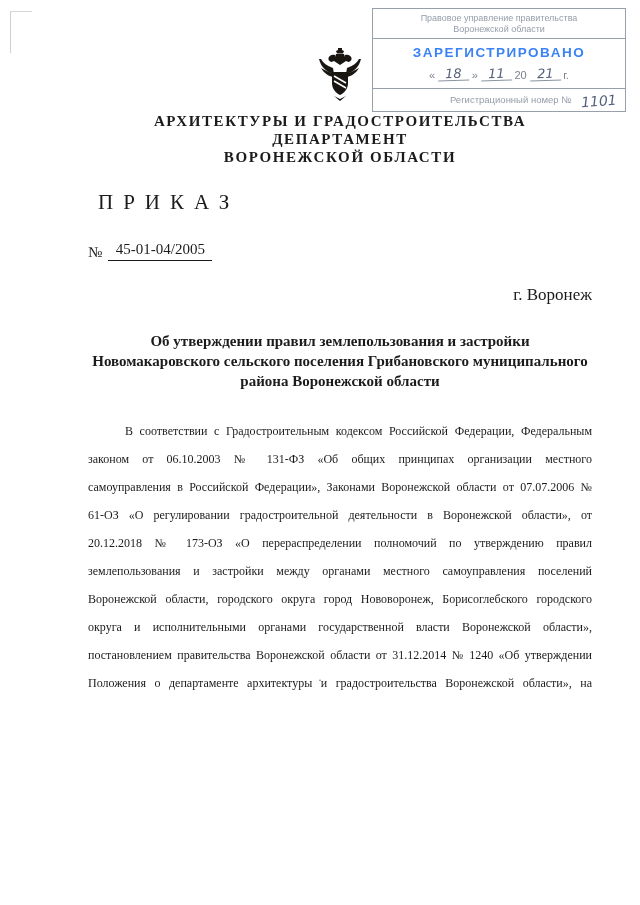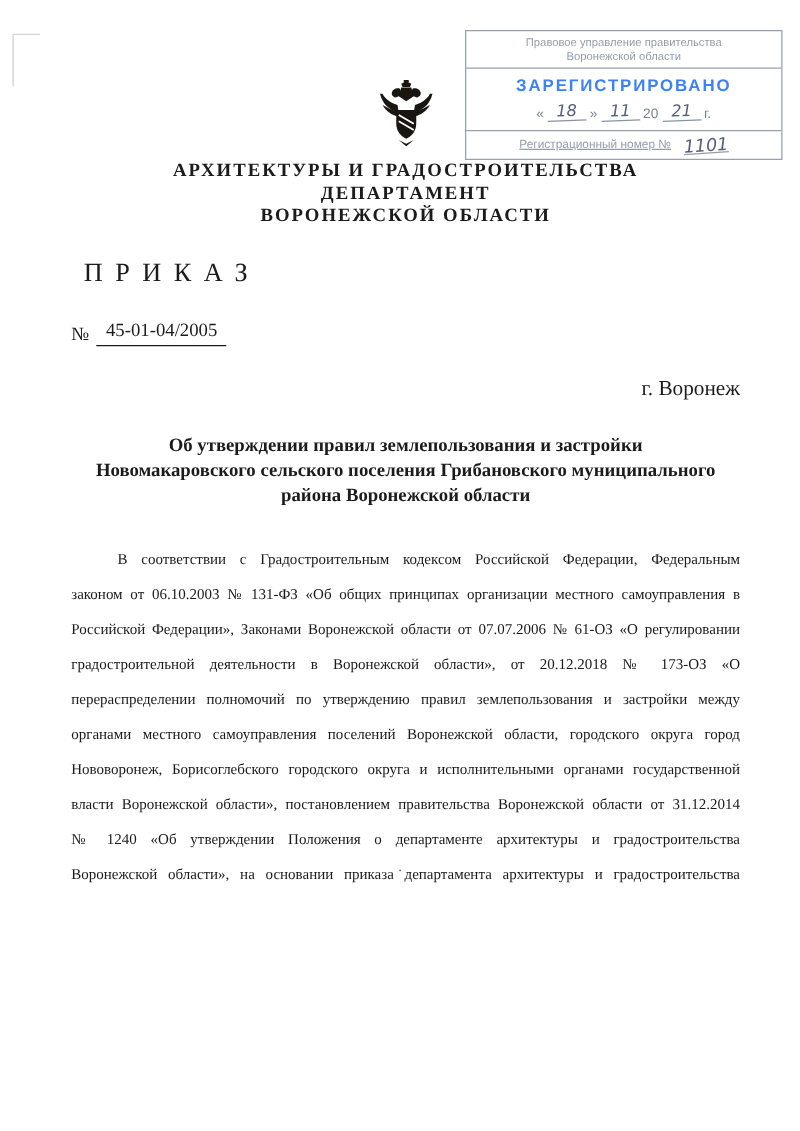--- a/index.html
+++ b/index.html
@@ -1,25 +1,25 @@
 <!DOCTYPE html>
 <html><head>
 <meta charset="utf-8">
 <style>
   * { box-sizing: border-box; }
   html, body { margin: 0; padding: 0; background: #ffffff; }
   .page {
     position: relative;
     width: 640px;
     height: 701px;
-    margin: 16px auto;
+    margin: 0 auto;
     background: #ffffff;
     font-family: "Liberation Serif", serif;
     color: #1b1b1b;
-    padding: 44px 48px 0 57px;
+    padding: 44px 48px 0 88px;
     overflow: hidden;
   }
   
   .page::before {
     content: "";
     position: absolute; left: 10px; top: 11px;
     width: 1px; height: 42px; background: #cfcfcf;
   }
   .page::after {
     content: "";
@@ -65,23 +65,22 @@
     padding: 0 7px;
     border-bottom: 1px solid #8a93a0;
     display: inline-block;
     transform: rotate(-2deg);
   }
   .stamp-reg {
     font-size: 9.5px;
     margin-top: 7px;
     padding: 5px 8px 0;
     border-top: 1px solid #98a0ac;
-    display: flex; align-items: flex-end; justify-content: center; gap: 10px;
+    display: flex; align-items: flex-end; justify-content: flex-end; gap: 10px;
     color: #959daa;
-    text-decoration: underline;
   }
   .reg-val {
     font-size: 14px; line-height: 10px;
     display: inline-block;
     transform: rotate(-4deg) translateY(1px);
   }
 
   
   .emblem { text-align: center; height: 60px; margin-top: 4px; }
 

